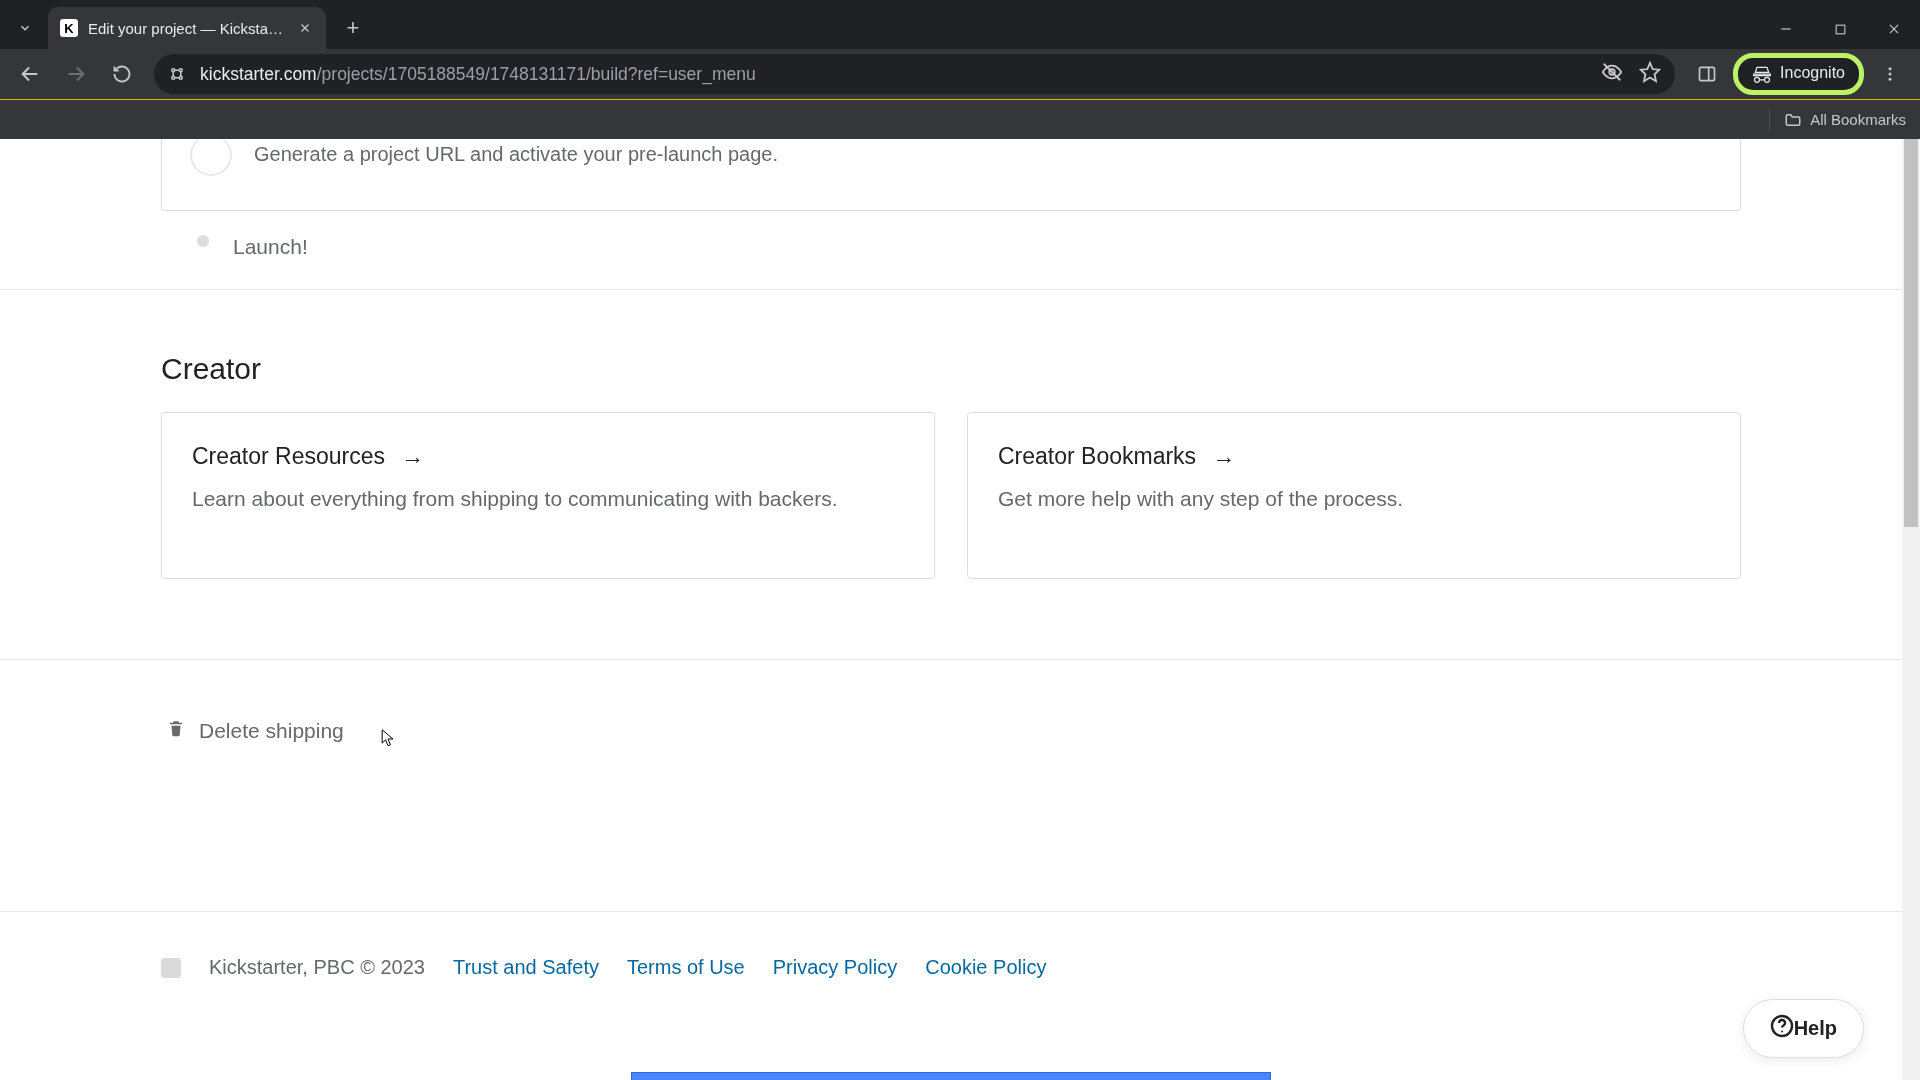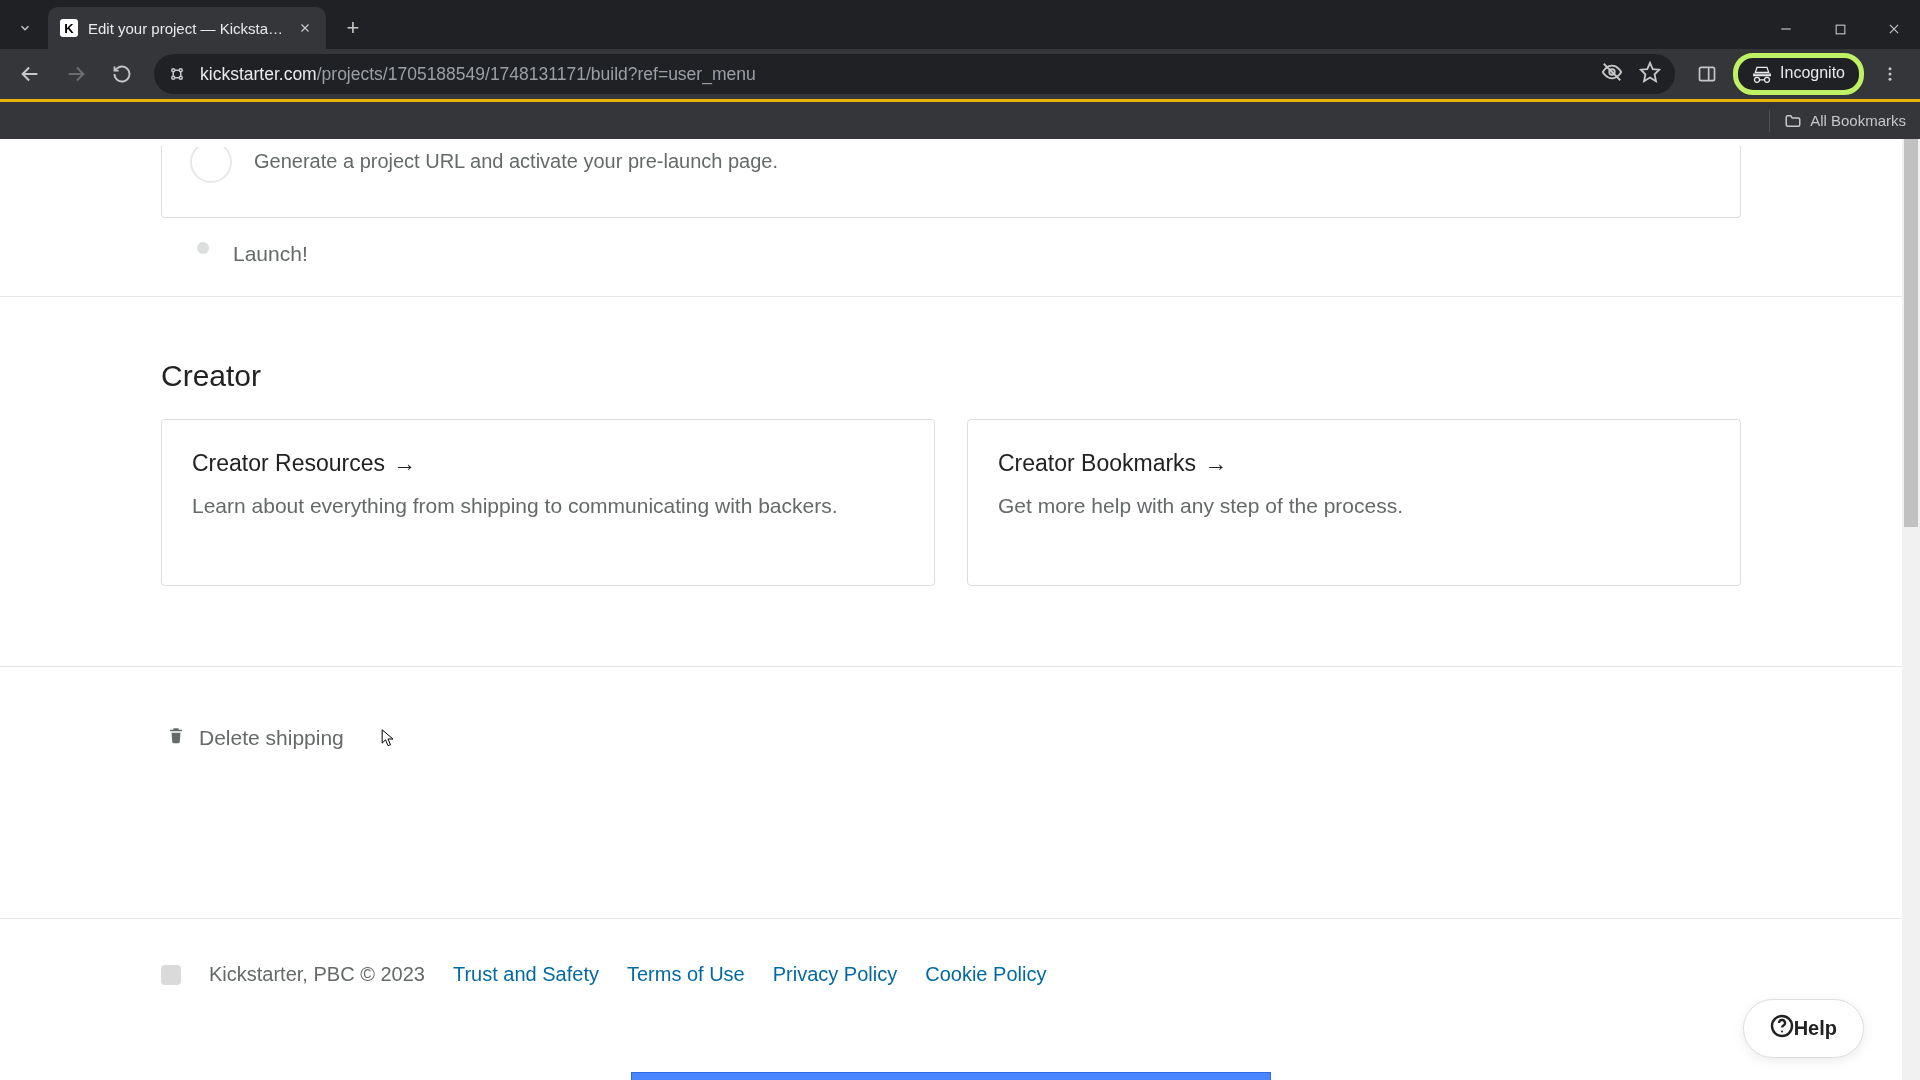--- a/index.html
+++ b/index.html
@@ -62,38 +62,38 @@
   }
   .omnibox .url { font-size: 17.5px; color:#e8eaed; flex:1;}
   .omnibox .url .dim { color:#9aa0a6; }
   .omnibox-right { display:flex; gap:16px; align-items:center; color:#c7c7c7;}
   .incognito-pill {
     display:flex; align-items:flex-start; gap:8px;
     background:#202124; color:#e8eaed; padding:6px 14px;
     border-radius: 20px; font-size:16px; border:5px solid #bef264;
   }
   .bookmarks-bar {
-    background:#35363a; height:40px; border-top:3px solid #eab308;
+    background:#35363a; height:40px; border-top:1px solid #eab308;
     display:flex; align-items:center; justify-content:flex-end;
     padding: 0 14px; gap:14px; color:#c7c7c7; font-size:15px;
   }
   .bookmarks-bar .divider { width:1px; height:22px; background:#4f5053;}
   .bookmarks-folder { display:flex; align-items:center; gap:8px;}
 
   
   .viewport {
     position: absolute; left:0; right:0; top:139px; bottom:0;
     background:#fff; overflow:hidden;
     border-right: 18px solid #f1f1f1;
   }
   .scrollbar-thumb {
     position:absolute; right:2px; top:139px; width:14px; height:388px;
     background:#c1c1c1; border-radius:0;
   }
-  .page-inner { width: 1580px; margin: 8px auto; position:relative; }
+  .page-inner { width: 1580px; margin: 1px auto; position:relative; }
 
   
   .top-card-stub {
     border:1px solid #dcdedd; border-top:none; border-radius:0 0 4px 4px;
     height:72px; position:relative; margin-top:-1px;
     background:#fff;
   }
   .stub-circle {
     position:absolute; left:28px; top:-5px; width:42px; height:42px;
     border:2px solid #e7e8e7; border-radius:50%; background:#fff;
@@ -109,21 +109,21 @@
   .launch-dot { width:12px; height:12px; background:#dcdedd; border-radius:50%;}
   .divider-full { height:1px; background:#e5e6e5; width:100vw; position:relative; left:50%; transform:translateX(-50%);}
 
   
   .support-heading { font-size:30px; color:#222; margin-top:62px; margin-bottom:26px; font-weight:400;}
   .cards-row { display:flex; gap:32px; }
   .card {
     flex:1; border:1px solid #dcdedd; border-radius:4px;
     padding: 30px 30px 64px 30px; background:#fff;
   }
-  .card-title { font-size:23px; color:#222; margin-bottom:14px; display:flex; align-items:center; gap:8px;}
+  .card-title { font-size:23px; color:#222; margin-bottom:14px; display:flex; align-items:center; gap:16px;}
   .arrow { display:inline-block; }
   .card-desc { font-size:21px; color:#656969; line-height:1.45;}
 
   
   .delete-section { margin-top:80px; }
   .delete-divider { height:1px; background:#e5e6e5; width:100vw; position:relative; left:50%; transform:translateX(-50%); margin-bottom:58px;}
   .delete-row {
     display:flex; align-items:center; gap:14px; color:#656969; font-size:21px;
     padding-left:6px; margin-bottom: 168px;
   }

